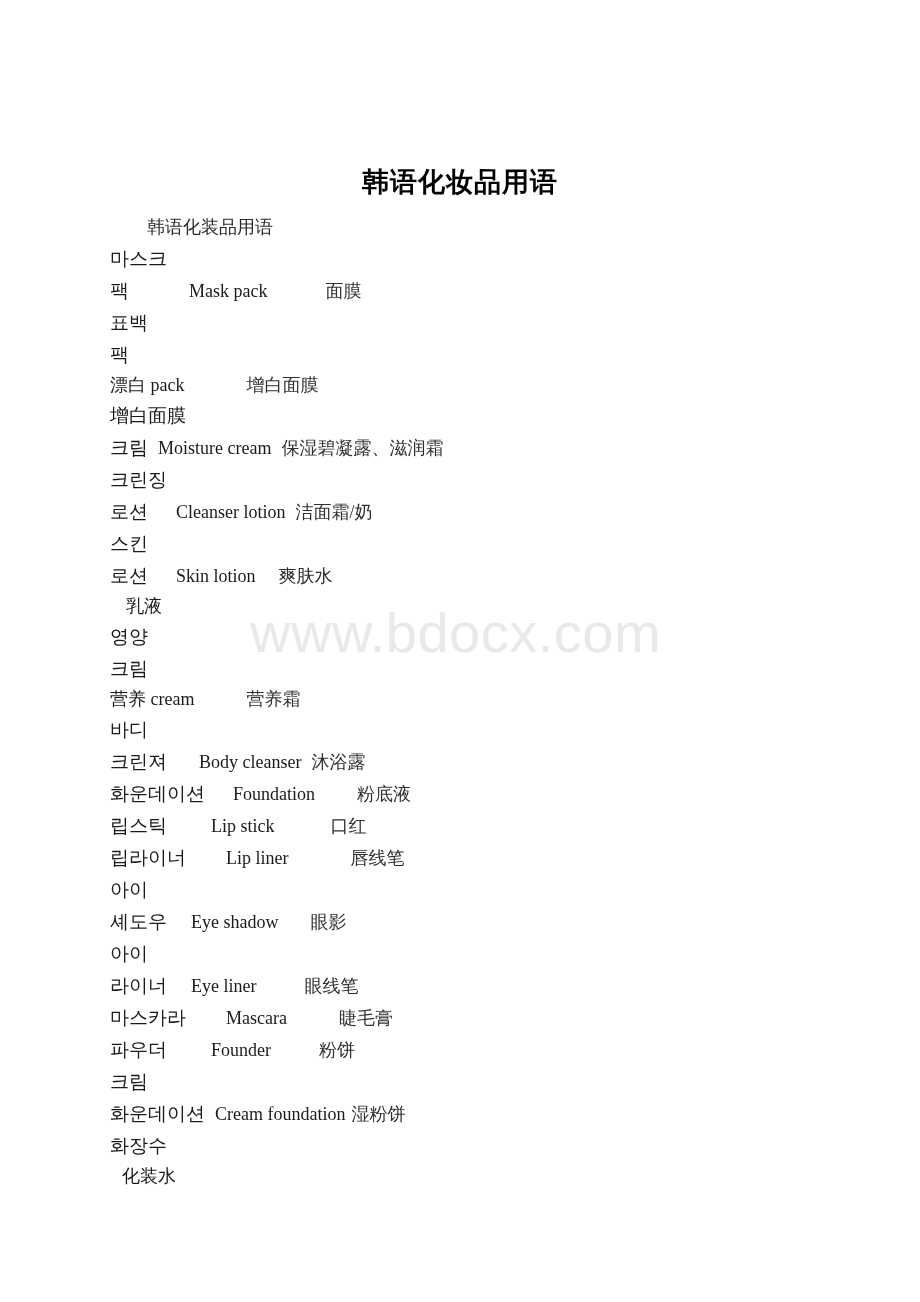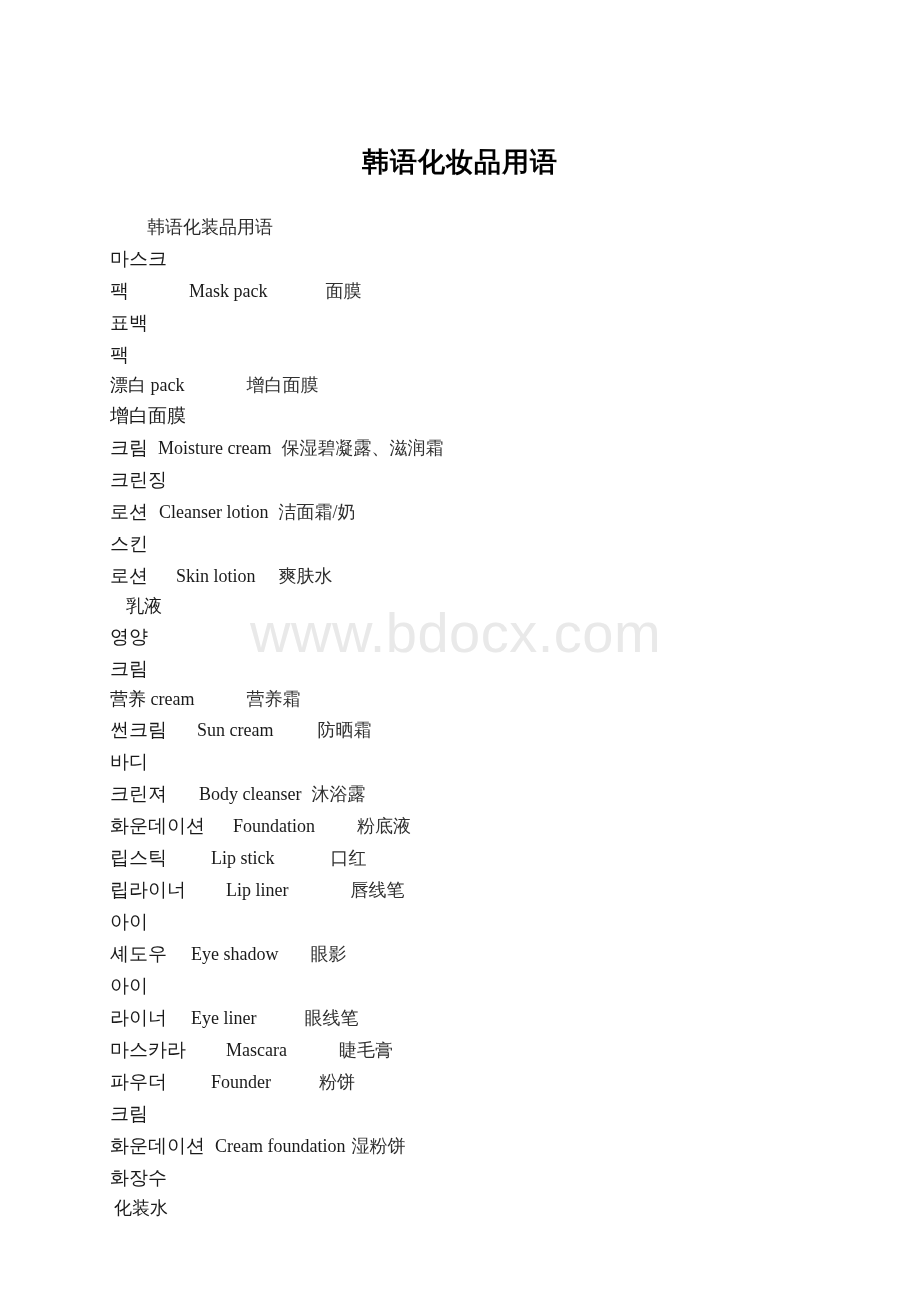--- a/index.html
+++ b/index.html
@@ -31,21 +31,21 @@
 
   
   .content {
     position: relative;
     z-index: 1;
   }
 
   .doc-title {
     position: absolute;
     left: 0;
-    top: 144px;
+    top: 164px;
     width: 920px;
     text-align: center;
     font-family: "Liberation Serif", "DejaVu Serif", serif;
     font-weight: bold;
     font-size: 27px;
     color: #000000;
     letter-spacing: 1px;
   }
 
   .lines {
@@ -123,39 +123,38 @@
       <div class="row subtitle">韩语化装品用语</div>
 
     <div class="row kr"><span class="seg-kr">마스크</span></div>
         <div class="row kr"><span class="seg-kr">팩</span><span class="seg-en col-en" style="margin-left: 60px;">Mask pack</span><span class="seg-cn col-cn" style="margin-left: 58px;">面膜</span></div>
         <div class="row kr"><span class="seg-kr">표백</span></div>
         <div class="row kr"><span class="seg-kr">팩</span></div>
         <div class="row cn"><span class="seg-en col-en" style="margin-left: 0px;">漂白 pack</span><span class="seg-cn col-cn" style="margin-left: 62px;">增白面膜</span></div>
         <div class="row kr"><span class="seg-kr">增白面膜</span></div>
         <div class="row kr"><span class="seg-kr">크림</span><span class="seg-en col-en" style="margin-left: 10px;">Moisture cream</span><span class="seg-cn col-cn" style="margin-left: 10px;">保湿碧凝露、滋润霜</span></div>
         <div class="row kr"><span class="seg-kr">크린징</span></div>
-        <div class="row kr"><span class="seg-kr">로션</span><span class="seg-en col-en" style="margin-left: 11px;">Cleanser lotion</span><span class="seg-cn col-cn" style="margin-left: 10px;">洁面霜/奶</span></div>
+        <div class="row kr"><span class="seg-kr">로션</span><span class="seg-en col-en" style="margin-left: 28px;">Cleanser lotion</span><span class="seg-cn col-cn" style="margin-left: 10px;">洁面霜/奶</span></div>
         <div class="row kr"><span class="seg-kr">스킨</span></div>
         <div class="row kr"><span class="seg-kr">로션</span><span class="seg-en col-en" style="margin-left: 28px;">Skin lotion</span><span class="seg-cn col-cn" style="margin-left: 23px;">爽肤水</span></div>
         <div class="row cn"><span class="seg-en col-en" style="margin-left: 16px;">乳液</span></div>
         <div class="row kr"><span class="seg-kr">영양</span></div>
         <div class="row kr"><span class="seg-kr">크림</span></div>
         <div class="row cn"><span class="seg-en col-en" style="margin-left: 0px;">营养 cream</span><span class="seg-cn col-cn" style="margin-left: 52px;">营养霜</span></div>
-        <div class="row kr"><span class="seg-kr">썬크림</span><span class="seg-en col-en" style="margin-left: 30px;">Sun cream</span><span class="seg-cn col-cn" style="margin-left: 44px;">防晒霜</span></div>
         <div class="row kr"><span class="seg-kr">바디</span></div>
         <div class="row kr"><span class="seg-kr">크린져</span><span class="seg-en col-en" style="margin-left: 32px;">Body cleanser</span><span class="seg-cn col-cn" style="margin-left: 10px;">沐浴露</span></div>
         <div class="row kr"><span class="seg-kr">화운데이션</span><span class="seg-en col-en" style="margin-left: 28px;">Foundation</span><span class="seg-cn col-cn" style="margin-left: 42px;">粉底液</span></div>
         <div class="row kr"><span class="seg-kr">립스틱</span><span class="seg-en col-en" style="margin-left: 44px;">Lip stick</span><span class="seg-cn col-cn" style="margin-left: 56px;">口红</span></div>
         <div class="row kr"><span class="seg-kr">립라이너</span><span class="seg-en col-en" style="margin-left: 40px;">Lip liner</span><span class="seg-cn col-cn" style="margin-left: 62px;">唇线笔</span></div>
         <div class="row kr"><span class="seg-kr">아이</span></div>
         <div class="row kr"><span class="seg-kr">셰도우</span><span class="seg-en col-en" style="margin-left: 24px;">Eye shadow</span><span class="seg-cn col-cn" style="margin-left: 32px;">眼影</span></div>
         <div class="row kr"><span class="seg-kr">아이</span></div>
         <div class="row kr"><span class="seg-kr">라이너</span><span class="seg-en col-en" style="margin-left: 24px;">Eye liner</span><span class="seg-cn col-cn" style="margin-left: 48px;">眼线笔</span></div>
         <div class="row kr"><span class="seg-kr">마스카라</span><span class="seg-en col-en" style="margin-left: 40px;">Mascara</span><span class="seg-cn col-cn" style="margin-left: 52px;">睫毛膏</span></div>
         <div class="row kr"><span class="seg-kr">파우더</span><span class="seg-en col-en" style="margin-left: 44px;">Founder</span><span class="seg-cn col-cn" style="margin-left: 48px;">粉饼</span></div>
         <div class="row kr"><span class="seg-kr">크림</span></div>
         <div class="row kr"><span class="seg-kr">화운데이션</span><span class="seg-en col-en" style="margin-left: 10px;">Cream foundation</span><span class="seg-cn col-cn" style="margin-left: 6px;">湿粉饼</span></div>
         <div class="row kr"><span class="seg-kr">화장수</span></div>
-        <div class="row cn"><span class="seg-en col-en" style="margin-left: 4px; text-align: right;">化装水</span></div>
+        <div class="row cn"><span class="seg-en col-en" style="margin-left: 12px; text-align: right;">化装水</span></div>
       </div>
 
   </div>
 </div>
 
 </body></html>

